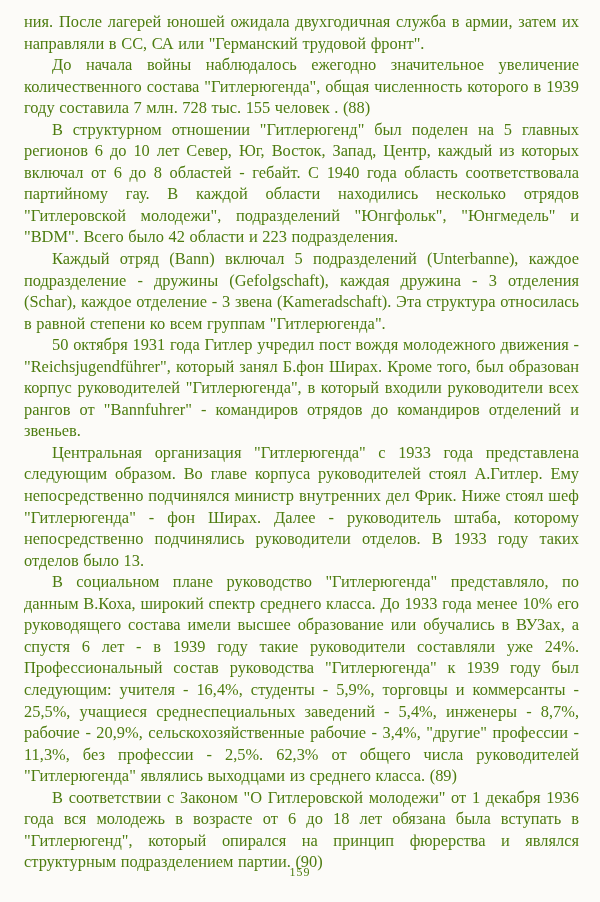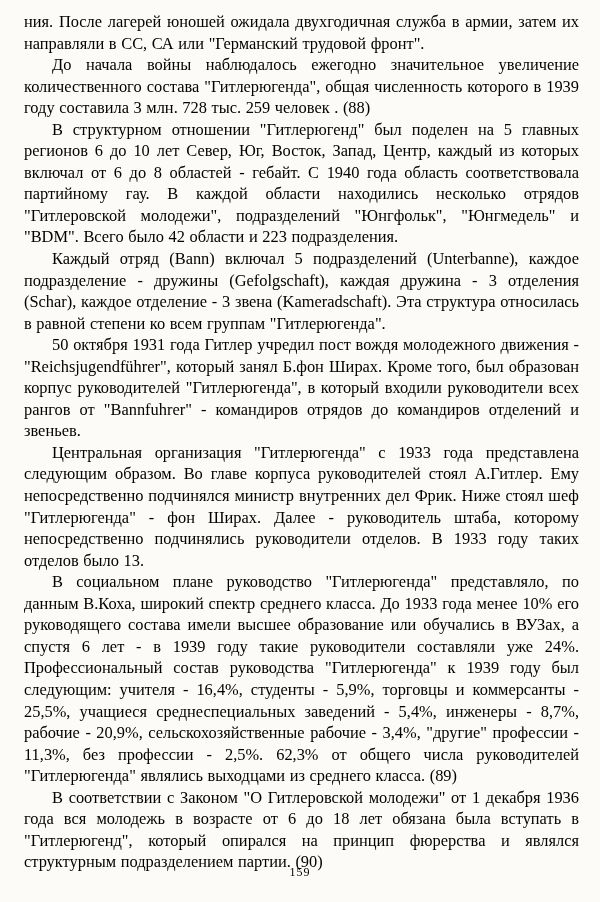--- a/index.html
+++ b/index.html
@@ -6,21 +6,21 @@
     margin: 0;
     padding: 0;
     background: #fbfaf7;
   }
   .book-page {
     position: relative;
     box-sizing: border-box;
     width: 600px;
     height: 902px;
     background: #fcfbf8;
-    color: #000000;
+    color: #4d7c0f;
     font-family: "Liberation Serif", "DejaVu Serif", serif;
     font-size: 16.4px;
     line-height: 21.55px;
     padding: 11px 21px 0 24px;
     overflow: hidden;
   }
   .book-page p {
     margin: 0;
     text-align: justify;
     text-indent: 28px;
@@ -37,21 +37,21 @@
     text-align: center;
     font-size: 12px;
     letter-spacing: 1px;
   }
 </style>
 </head>
 <body>
 
 <div class="book-page">
   <p class="continuation">ния. После лагерей юношей ожидала двухгодичная служба в армии, затем их направляли в СС, СА или "Германский трудовой фронт".</p>
-  <p>До начала войны наблюдалось ежегодно значительное увеличение количественного состава "Гитлерюгенда", общая численность которого в 1939 году составила 3 млн. 728 тыс. 259 человек . (88)</p>
+  <p>До начала войны наблюдалось ежегодно значительное увеличение количественного состава "Гитлерюгенда", общая численность которого в 1939 году составила 7 млн. 728 тыс. 155 человек . (88)</p>
   <p>В структурном отношении "Гитлерюгенд" был поделен на 5 главных регионов 6 до 10 лет Север, Юг, Восток, Запад, Центр, каждый из которых включал от 6 до 8 областей - гебайт. С 1940 года область соответствовала партийному гау. В каждой области находились несколько отрядов "Гитлеровской молодежи", подразделений "Юнгфольк", "Юнгмедель" и "BDM". Всего было 42 области и 223 подразделения.</p>
   <p>Каждый отряд (Bann) включал 5 подразделений (Unterbanne), каждое подразделение - дружины (Gefolgschaft), каждая дружина - 3 отделения (Schar), каждое отделение - 3 звена (Kameradschaft). Эта структура относилась в равной степени ко всем группам "Гитлерюгенда".</p>
   <p>50 октября 1931 года Гитлер учредил пост вождя молодежного движения - "Reichsjugendführer", который занял Б.фон Ширах. Кроме того, был образован корпус руководителей "Гитлерюгенда", в который входили руководители всех рангов от "Bannfuhrer" - командиров отрядов до командиров отделений и звеньев.</p>
   <p>Центральная организация "Гитлерюгенда" с 1933 года представлена следующим образом. Во главе корпуса руководителей стоял А.Гитлер. Ему непосредственно подчинялся министр внутренних дел Фрик. Ниже стоял шеф "Гитлерюгенда" - фон Ширах. Далее - руководитель штаба, которому непосредственно подчинялись руководители отделов. В 1933 году таких отделов было 13.</p>
   <p>В социальном плане руководство "Гитлерюгенда" представляло, по данным В.Коха, широкий спектр среднего класса. До 1933 года менее 10% его руководящего состава имели высшее образование или обучались в ВУЗах, а спустя 6 лет - в 1939 году такие руководители составляли уже 24%. Профессиональный состав руководства "Гитлерюгенда" к 1939 году был следующим: учителя - 16,4%, студенты - 5,9%, торговцы и коммерсанты - 25,5%, учащиеся среднеспециальных заведений - 5,4%, инженеры - 8,7%, рабочие - 20,9%, сельскохозяйственные рабочие - 3,4%, "другие" профессии - 11,3%, без профессии - 2,5%. 62,3% от общего числа руководителей "Гитлерюгенда" являлись выходцами из среднего класса. (89)</p>
   <p>В соответствии с Законом "О Гитлеровской молодежи" от 1 декабря 1936 года вся молодежь в возрасте от 6 до 18 лет обязана была вступать в "Гитлерюгенд", который опирался на принцип фюрерства и являлся структурным подразделением партии. (90)</p>
   <div class="page-number">159</div>
 </div>
 
 </body></html>

